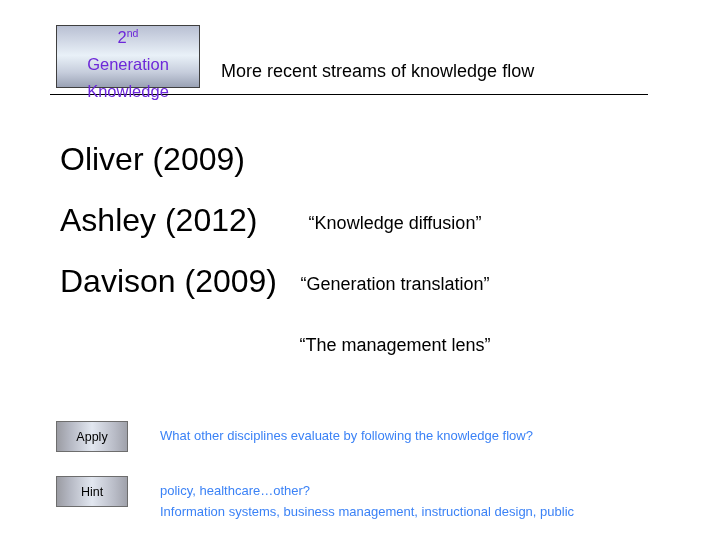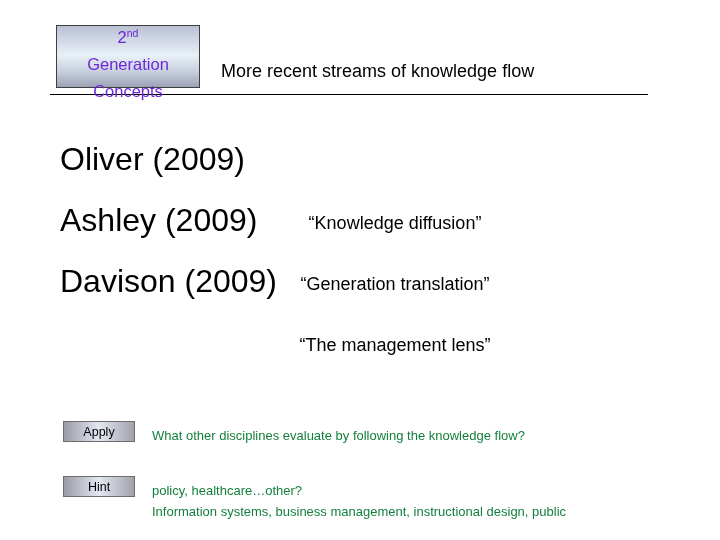--- a/index.html
+++ b/index.html
@@ -124,72 +124,71 @@
     width: 720px;
   }
   .prompt-apply { top: 421px; }
   .prompt-hint  { top: 476px; }
 
   .pill {
     position: absolute;
     left: 56px;
     top: 0;
     width: 72px;
-    height: 21px;
+    height: 31px;
     box-sizing: border-box;
     border: 1px solid #6d6d6d;
     background: linear-gradient(to right,
         #9b9ca3 0%,
         #b4b7c2 18%,
         #e2e7f0 50%,
         #b9bcc7 82%,
         #a0a2ab 100%);
     display: flex;
     align-items: center;
     justify-content: center;
     font-size: 12.5px;
     color: #000000;
-    margin-left: 7px;
   }
 
   .prompt-text {
     position: absolute;
-    left: 152px;
+    left: 160px;
     top: 4px;
     width: 530px;
     font-size: 13px;
     line-height: 21px;
-    color: #15803d;
+    color: #3b82f6;
   }
   .prompt-text .ln { display: block; white-space: nowrap; }
 </style>
 </head>
 <body>
 
 <div id="slide">
 
   <div class="gen-box"></div>
   <div class="gen-text">
     <span><span>2</span><span class="sup">nd</span></span>
     <span class="gen-line2">Generation</span>
-    <span class="gen-line3">Concepts</span>
+    <span class="gen-line3">Knowledge</span>
   </div>
 
   <div class="slide-title">More recent streams of knowledge flow</div>
 
   <div class="rule"></div>
 
   <div class="rows">
 
     <div class="row">
       <div class="author">Oliver (2009)</div>
     </div>
 
     <div class="row">
-      <div class="author">Ashley (2009)</div>
+      <div class="author">Ashley (2012)</div>
       <div class="concept">“Knowledge diffusion”</div>
     </div>
 
     <div class="row">
       <div class="author">Davison (2009)</div>
       <div class="concept">“Generation translation”</div>
     </div>
 
     <div class="row">
       <div class="concept">“The management lens”</div>

